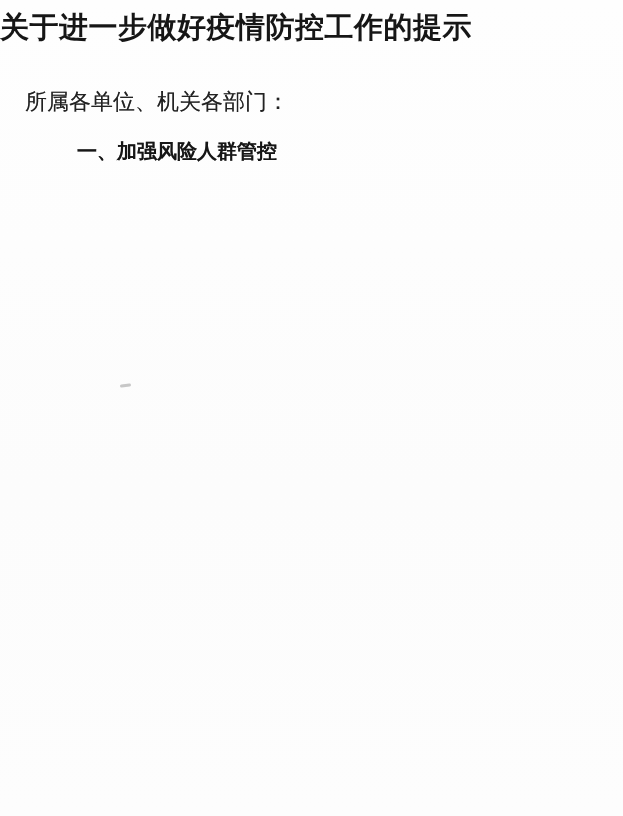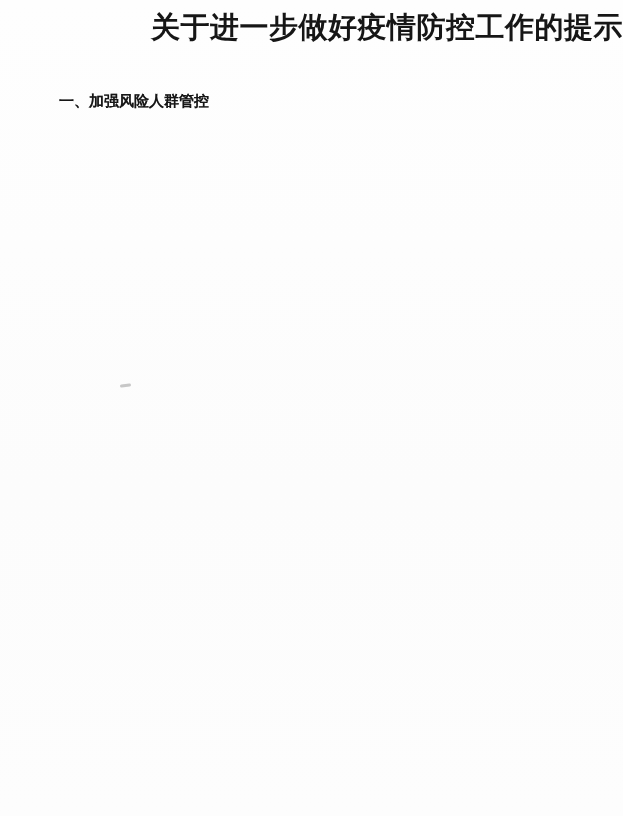--- a/index.html
+++ b/index.html
@@ -21,21 +21,21 @@
     background: linear-gradient(180deg, #fefefe 0%, #fcfcfc 60%, #fdfdfd 100%);
     color: #1d1d1d;
   }
   .doc-title {
     margin: 0;
     padding-top: 9px;
     font-family: "Liberation Sans", sans-serif;
     font-size: 29px;
     font-weight: 700;
     line-height: 36px;
-    text-align: right;
+    text-align: left;
     letter-spacing: 0.5px;
     color: #161616;
   }
   .content {
     margin-top: 38px;
     padding: 0 26px 0 25px;
     font-size: 22px;
     line-height: 37.6px;
     text-align: justify;
     color: #222222;
@@ -45,23 +45,23 @@
   .content p {
     margin: 0;
   }
   .salutation {
     text-indent: 0;
   }
   .para {
     text-indent: 2em;
   }
   .section-heading {
-    margin: 4px;
-    font-family: Liberation Serif, serif;
-    font-size: 15px;
+    margin: 12px;
+    font-family: Liberation Sans, sans-serif;
+    font-size: 20px;
     font-weight: 700;
     line-height: 37.6px;
     text-indent: 2em;
     color: #161616;
   }
   
   .speck {
     position: absolute;
     left: 120px;
     top: 384px;
@@ -75,20 +75,21 @@
 </style>
 </head>
 <body>
 
 <div class="page">
 
   <h1 class="doc-title">关于进一步做好疫情防控工作的提示</h1>
 
   <div class="content">
 
+    <p class="salutation">所属各单位、机关各部门：</p>
 
 
     <h2 class="section-heading">一、加强风险人群管控</h2>
 
 
 
 
   </div>
 
   <div class="speck"></div>

